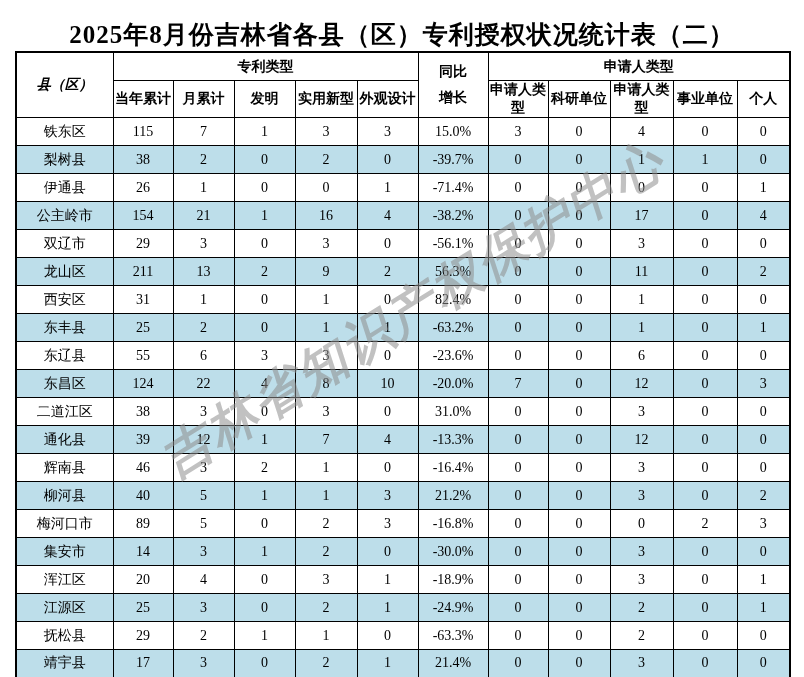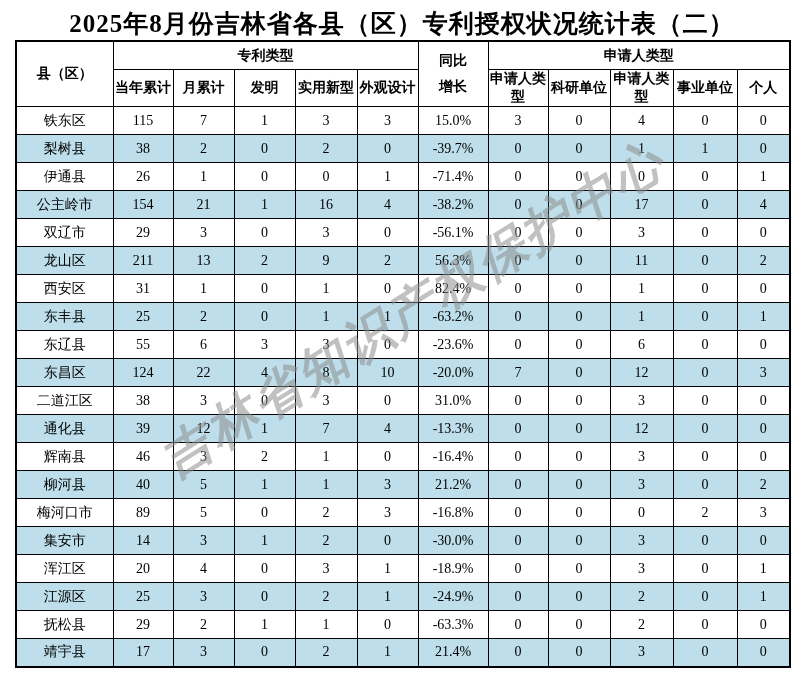--- a/index.html
+++ b/index.html
@@ -11,21 +11,21 @@
   .page{
     position:relative;
     width:804px;height:677px;
     background:#ffffff;
     overflow:hidden;
     font-family:"Liberation Serif","DejaVu Serif",serif;
     color:#000;
   }
   .title{
     margin:0;
-    padding-top:7px;
+    padding-top:18px;
     text-align:center;
     font-size:25px;
     font-weight:700;
     letter-spacing:1px;
   }
   .unit{
     text-align:right;
     padding-right:16px;
     font-size:14px;
     margin-top:2px;
@@ -42,21 +42,21 @@
     border:1px solid var(--border);
     text-align:center;
     vertical-align:middle;
     padding:0;
     overflow:hidden;
     font-size:14px;
   }
   thead th{font-weight:700;}
   th.group{height:27px;font-size:15px;margin-left:42px;}
   th.sub{height:30px;font-size:14px;}
-  th.county-head{font-size:16px;}
+  th.county-head{font-size:16px;font-style:italic;}
   th.yoy-head{white-space:pre-line;line-height:26px;font-size:15px;}
   tbody tr{height:28px;margin-left:16px;}
   tbody tr:nth-child(even){background:var(--row-alt);}
   td.county{font-size:15px;}
   .watermark{
     position:absolute;
     left:148px;
     top:436px;
     transform:rotate(-32deg);
     transform-origin:0 0;

